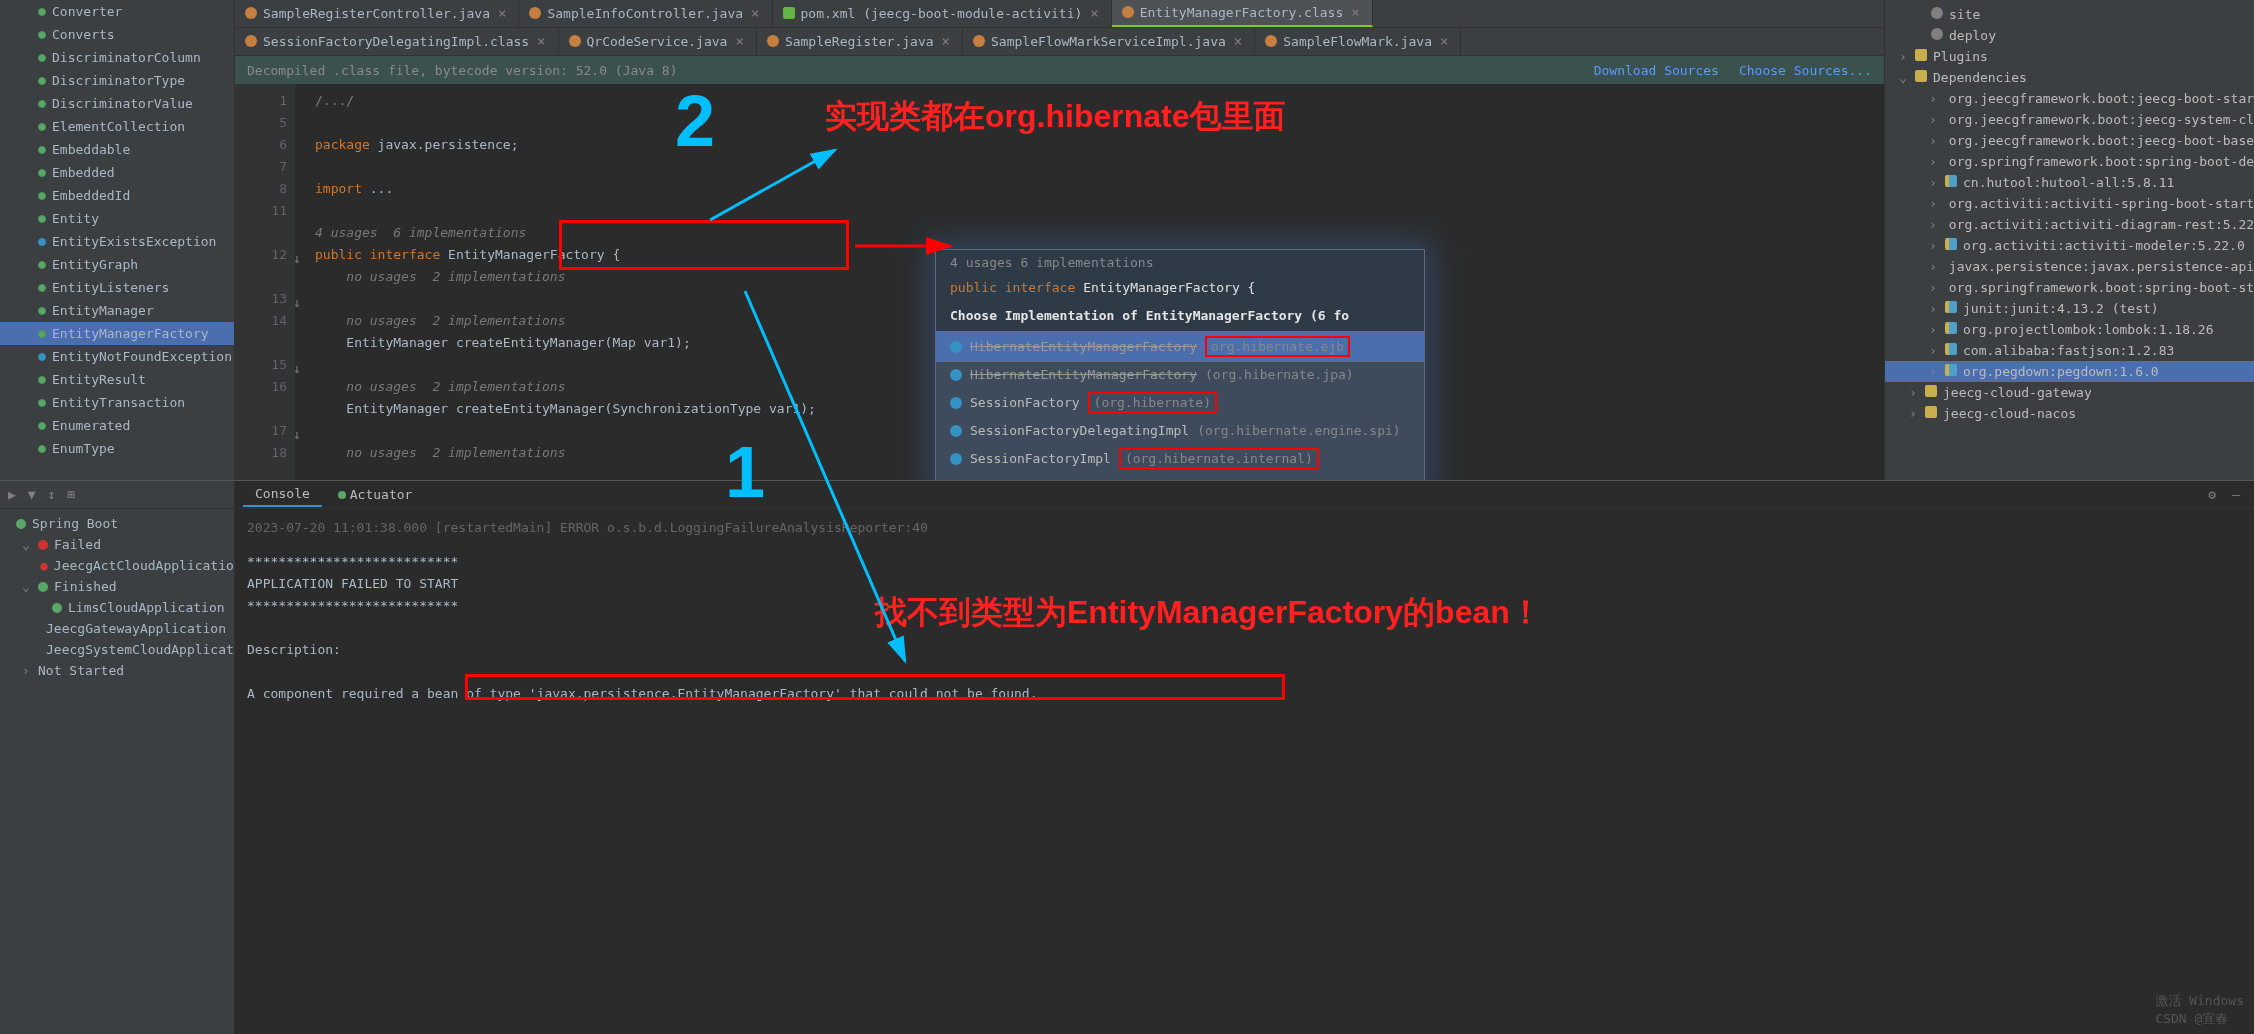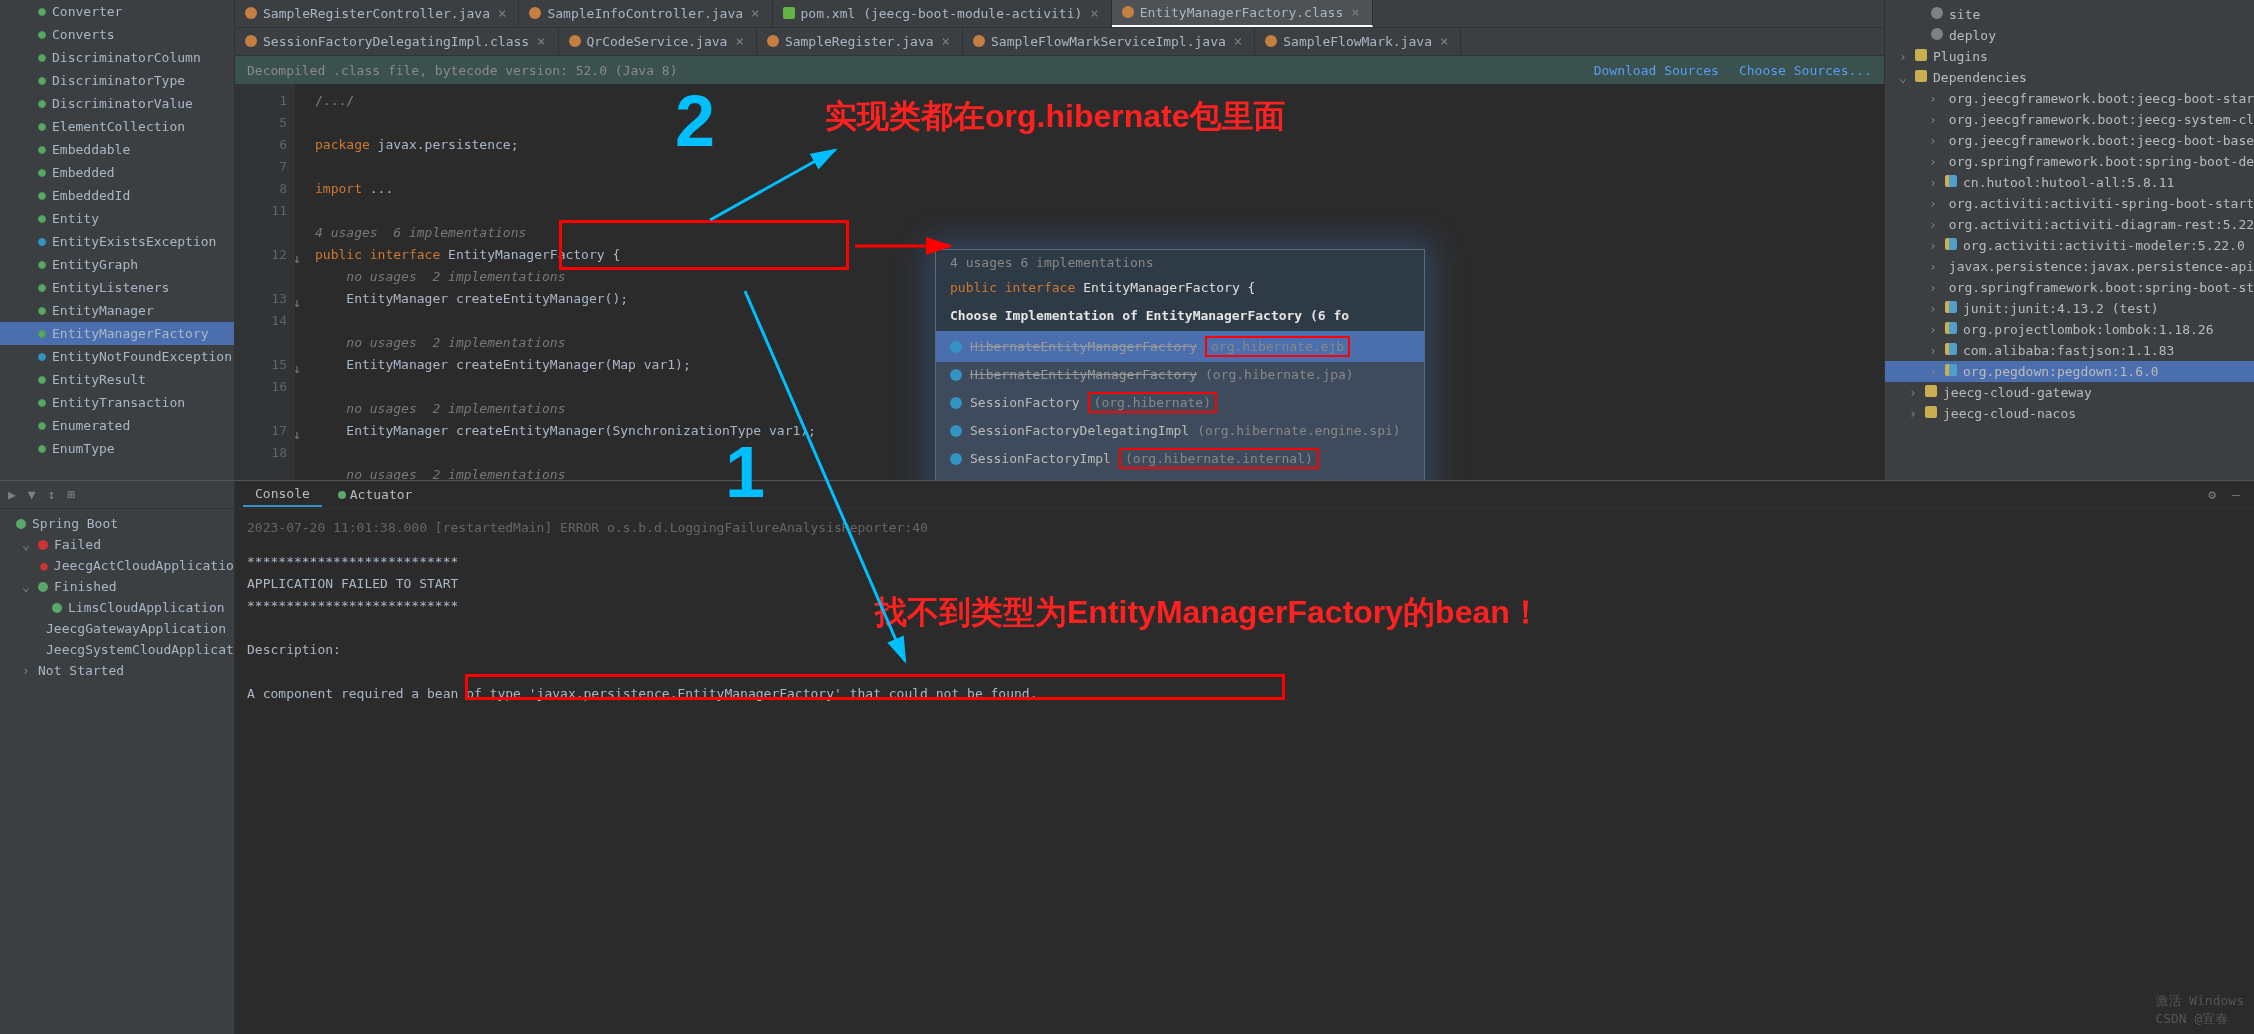--- a/index.html
+++ b/index.html
@@ -7,21 +7,21 @@
 .root{display:flex;flex-direction:column;height:1034px}
 .top-area{display:flex;height:480px}
 .left-panel{width:235px;background:#3c3f41;border-right:1px solid #323232;overflow:hidden}
 .tree-item{padding:4px 8px 4px 38px;display:flex;align-items:center;gap:6px;cursor:pointer;white-space:nowrap}
 .tree-item.selected{background:#4b6eaf}
 .dot-green{width:8px;height:8px;border-radius:50%;background:#59a869;border:1px solid #499c54;flex-shrink:0}
 .dot-teal{width:8px;height:8px;border-radius:50%;background:#3592c4;border:1px solid #3592c4;flex-shrink:0}
 .editor-area{flex:1;display:flex;flex-direction:column;background:#2b2b2b;position:relative;overflow:hidden}
 .tab-row{display:flex;background:#3c3f41;height:28px;border-bottom:1px solid #323232;align-items:flex-end}
 .tab{display:flex;align-items:center;gap:6px;padding:0 10px;height:28px;border-right:1px solid #323232;cursor:pointer;white-space:nowrap}
-.tab.active{background:#4e5254;border-bottom:2px solid #ffffff}
+.tab.active{background:#4e5254;border-bottom:2px solid #84cc16}
 .tab-close{color:#808080;font-size:14px;cursor:pointer;padding:0 2px}
 .tab-icon{width:12px;height:12px;border-radius:50%;background:#3592c4;flex-shrink:0}
 .tab-icon.java{background:#c57f41}
 .tab-icon.xml{background:#62b543;border-radius:2px}
 .decompile-bar{background:#3b514d;height:28px;display:flex;align-items:center;padding:0 12px;justify-content:space-between;color:#8a8a8a}
 .decompile-links{display:flex;gap:20px}
 .decompile-links span{color:#589df6;cursor:pointer}
 .code-area{flex:1;display:flex;overflow:hidden;position:relative}
 .gutter{width:60px;background:#313335;text-align:right;padding:6px 8px 6px 0;color:#606366;line-height:22px}
 .gutter-line{height:22px;position:relative}
@@ -241,21 +241,20 @@
         <div class="code-body" id="code-body">
             <div class="code-line"><span class="comment">/.../</span></div>
             <div class="code-line"></div>
             <div class="code-line"><span class="kw">package</span><span> javax.persistence;</span></div>
             <div class="code-line"></div>
             <div class="code-line"><span class="kw">import</span><span> ...</span></div>
             <div class="code-line"></div>
             <div class="code-line"><span class="hint">4 usages  6 implementations</span></div>
             <div class="code-line"><span class="kw">public interface</span><span> EntityManagerFactory {</span></div>
             <div class="code-line"><span class="hint">    no usages  2 implementations</span></div>
-            <div class="code-line">    <span style="color:#a9b7c6">EntityManager</span> create<span style="color:#a9b7c6">EntityManager</span>();</div>
             <div class="code-line"></div>
             <div class="code-line"><span class="hint">    no usages  2 implementations</span></div>
             <div class="code-line">    <span style="color:#a9b7c6">EntityManager</span> create<span style="color:#a9b7c6">EntityManager</span>(<span style="color:#a9b7c6">Map </span>var1);</div>
             <div class="code-line"></div>
             <div class="code-line"><span class="hint">    no usages  2 implementations</span></div>
             <div class="code-line">    <span style="color:#a9b7c6">EntityManager</span> create<span style="color:#a9b7c6">EntityManager</span>(<span style="color:#a9b7c6">SynchronizationType</span> var1);</div>
             <div class="code-line"></div>
             <div class="code-line"><span class="hint">    no usages  2 implementations</span></div>
           </div>
 
@@ -405,21 +404,21 @@
             <span>junit:junit:4.13.2 (test)</span>
           </div>
           <div class="dep-item" style="padding-left: 44px;">
             <span class="dep-caret">›</span>
             <span class="dep-icon lib"></span>
             <span>org.projectlombok:lombok:1.18.26</span>
           </div>
           <div class="dep-item" style="padding-left: 44px;">
             <span class="dep-caret">›</span>
             <span class="dep-icon lib"></span>
-            <span>com.alibaba:fastjson:1.1.83</span>
+            <span>com.alibaba:fastjson:1.2.83</span>
           </div>
           <div class="dep-item selected" style="padding-left: 44px;">
             <span class="dep-caret">›</span>
             <span class="dep-icon lib"></span>
             <span>org.pegdown:pegdown:1.6.0</span>
           </div>
         </div>
       <div id="right-panel-bottom">
           <div class="dep-item" style="padding-left: 24px;">
             <span class="dep-caret">›</span>

